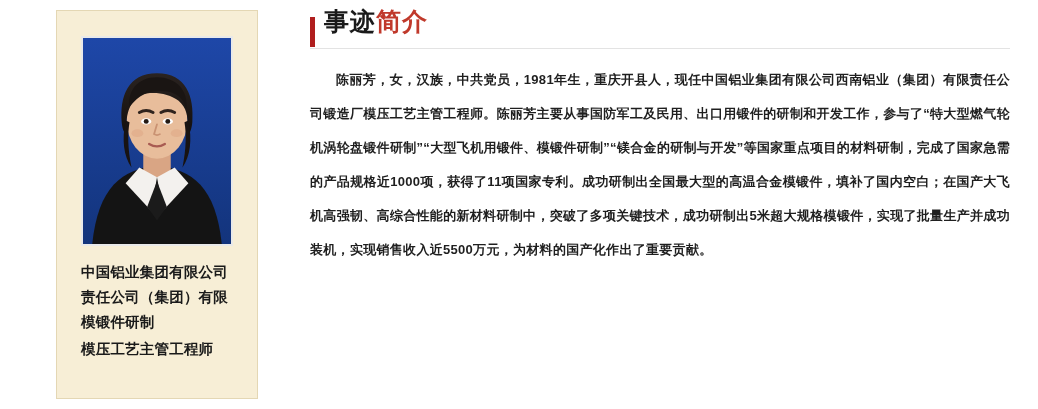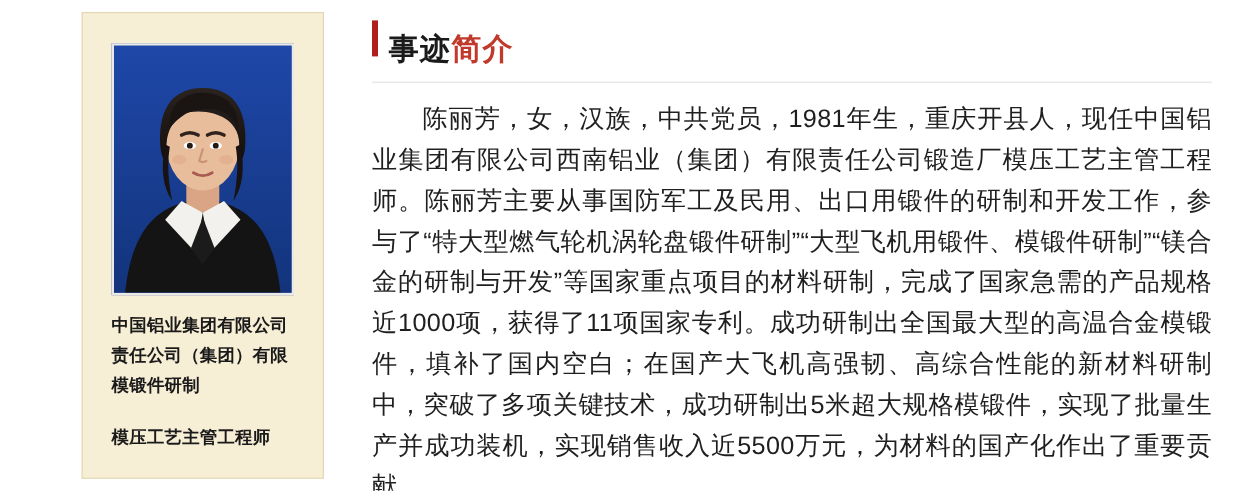--- a/index.html
+++ b/index.html
@@ -16,21 +16,21 @@
   .page {
     position: relative;
     width: 1038px;
     height: 409px;
     display: flex;
     background: #ffffff;
   }
   
   .profile-card {
     position: absolute;
-    left: 68px;
+    left: 56px;
     top: 10px;
     width: 202px;
     height: 389px;
     background: #f7eed6;
     border: 1px solid #e4d7b4;
     box-sizing: border-box;
     display: flex;
     flex-direction: column;
     align-items: center;
   }
@@ -55,33 +55,33 @@
     font-size: 14.5px;
     line-height: 25px;
     color: #1a1a1a;
     font-weight: bold;
     letter-spacing: 0.2px;
   }
   .profile-text div {
     white-space: nowrap;
   }
   .profile-role {
-    margin-top: 18px;
+    margin-top: 2px;
   }
   
   .content {
     position: absolute;
     left: 310px;
     top: 0;
     width: 700px;
     height: 409px;
   }
   .section-heading {
     position: relative;
-    padding-top: 22px;
+    padding-top: 2px;
     padding-left: 14px;
     font-size: 25px;
     font-weight: bold;
     letter-spacing: 1px;
     line-height: 38px;
     height: 38px;
   }
   .heading-bar {
     position: absolute;
     left: 0;
@@ -98,27 +98,28 @@
   }
   .heading-rule {
     margin-top: 8px;
     width: 700px;
     height: 1px;
     background: #e3e3e3;
   }
   .body-text {
     margin-top: 14px;
     width: 700px;
-    font-size: 21px;
+    font-size: 13px;
     line-height: 34px;
     color: #1f1f1f;
     text-align: justify;
     text-justify: inter-ideograph;
     text-indent: 2em;
     letter-spacing: 0.3px;
+    font-weight: bold;
   }
 </style>
 </head>
 <body>
 
 <div class="page">
 
   <div class="profile-card">
 
     <div class="portrait-frame">

